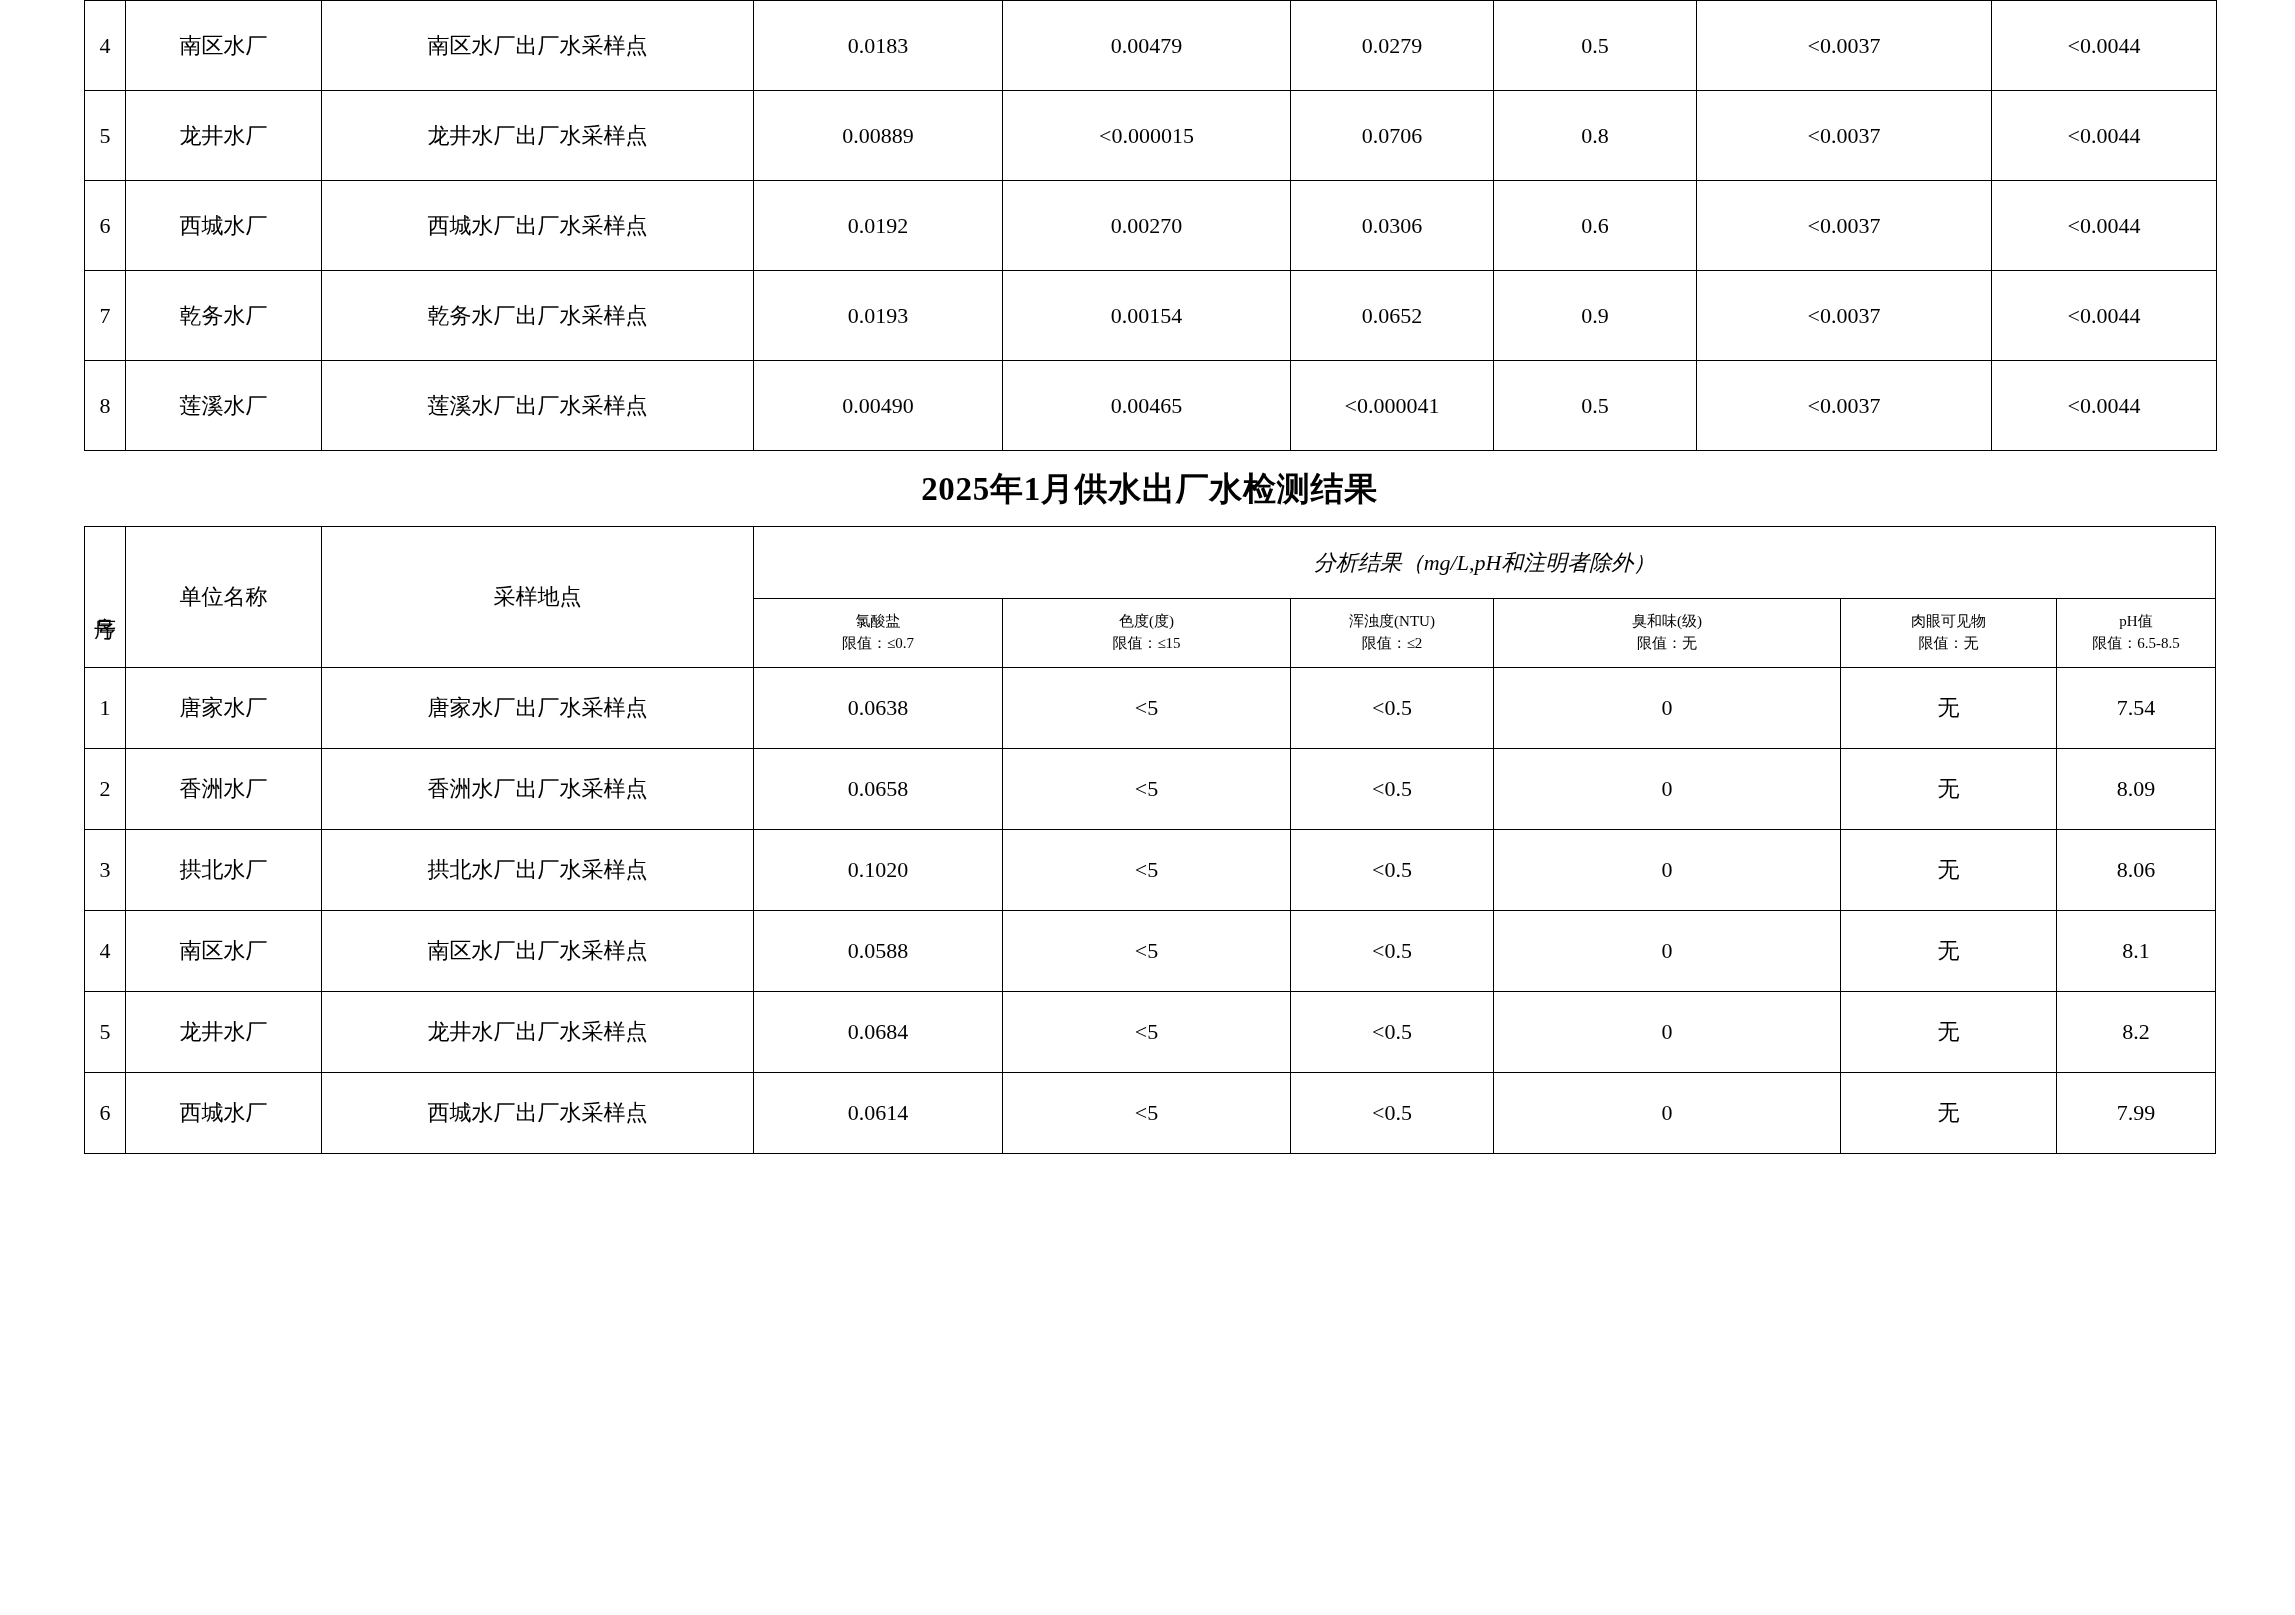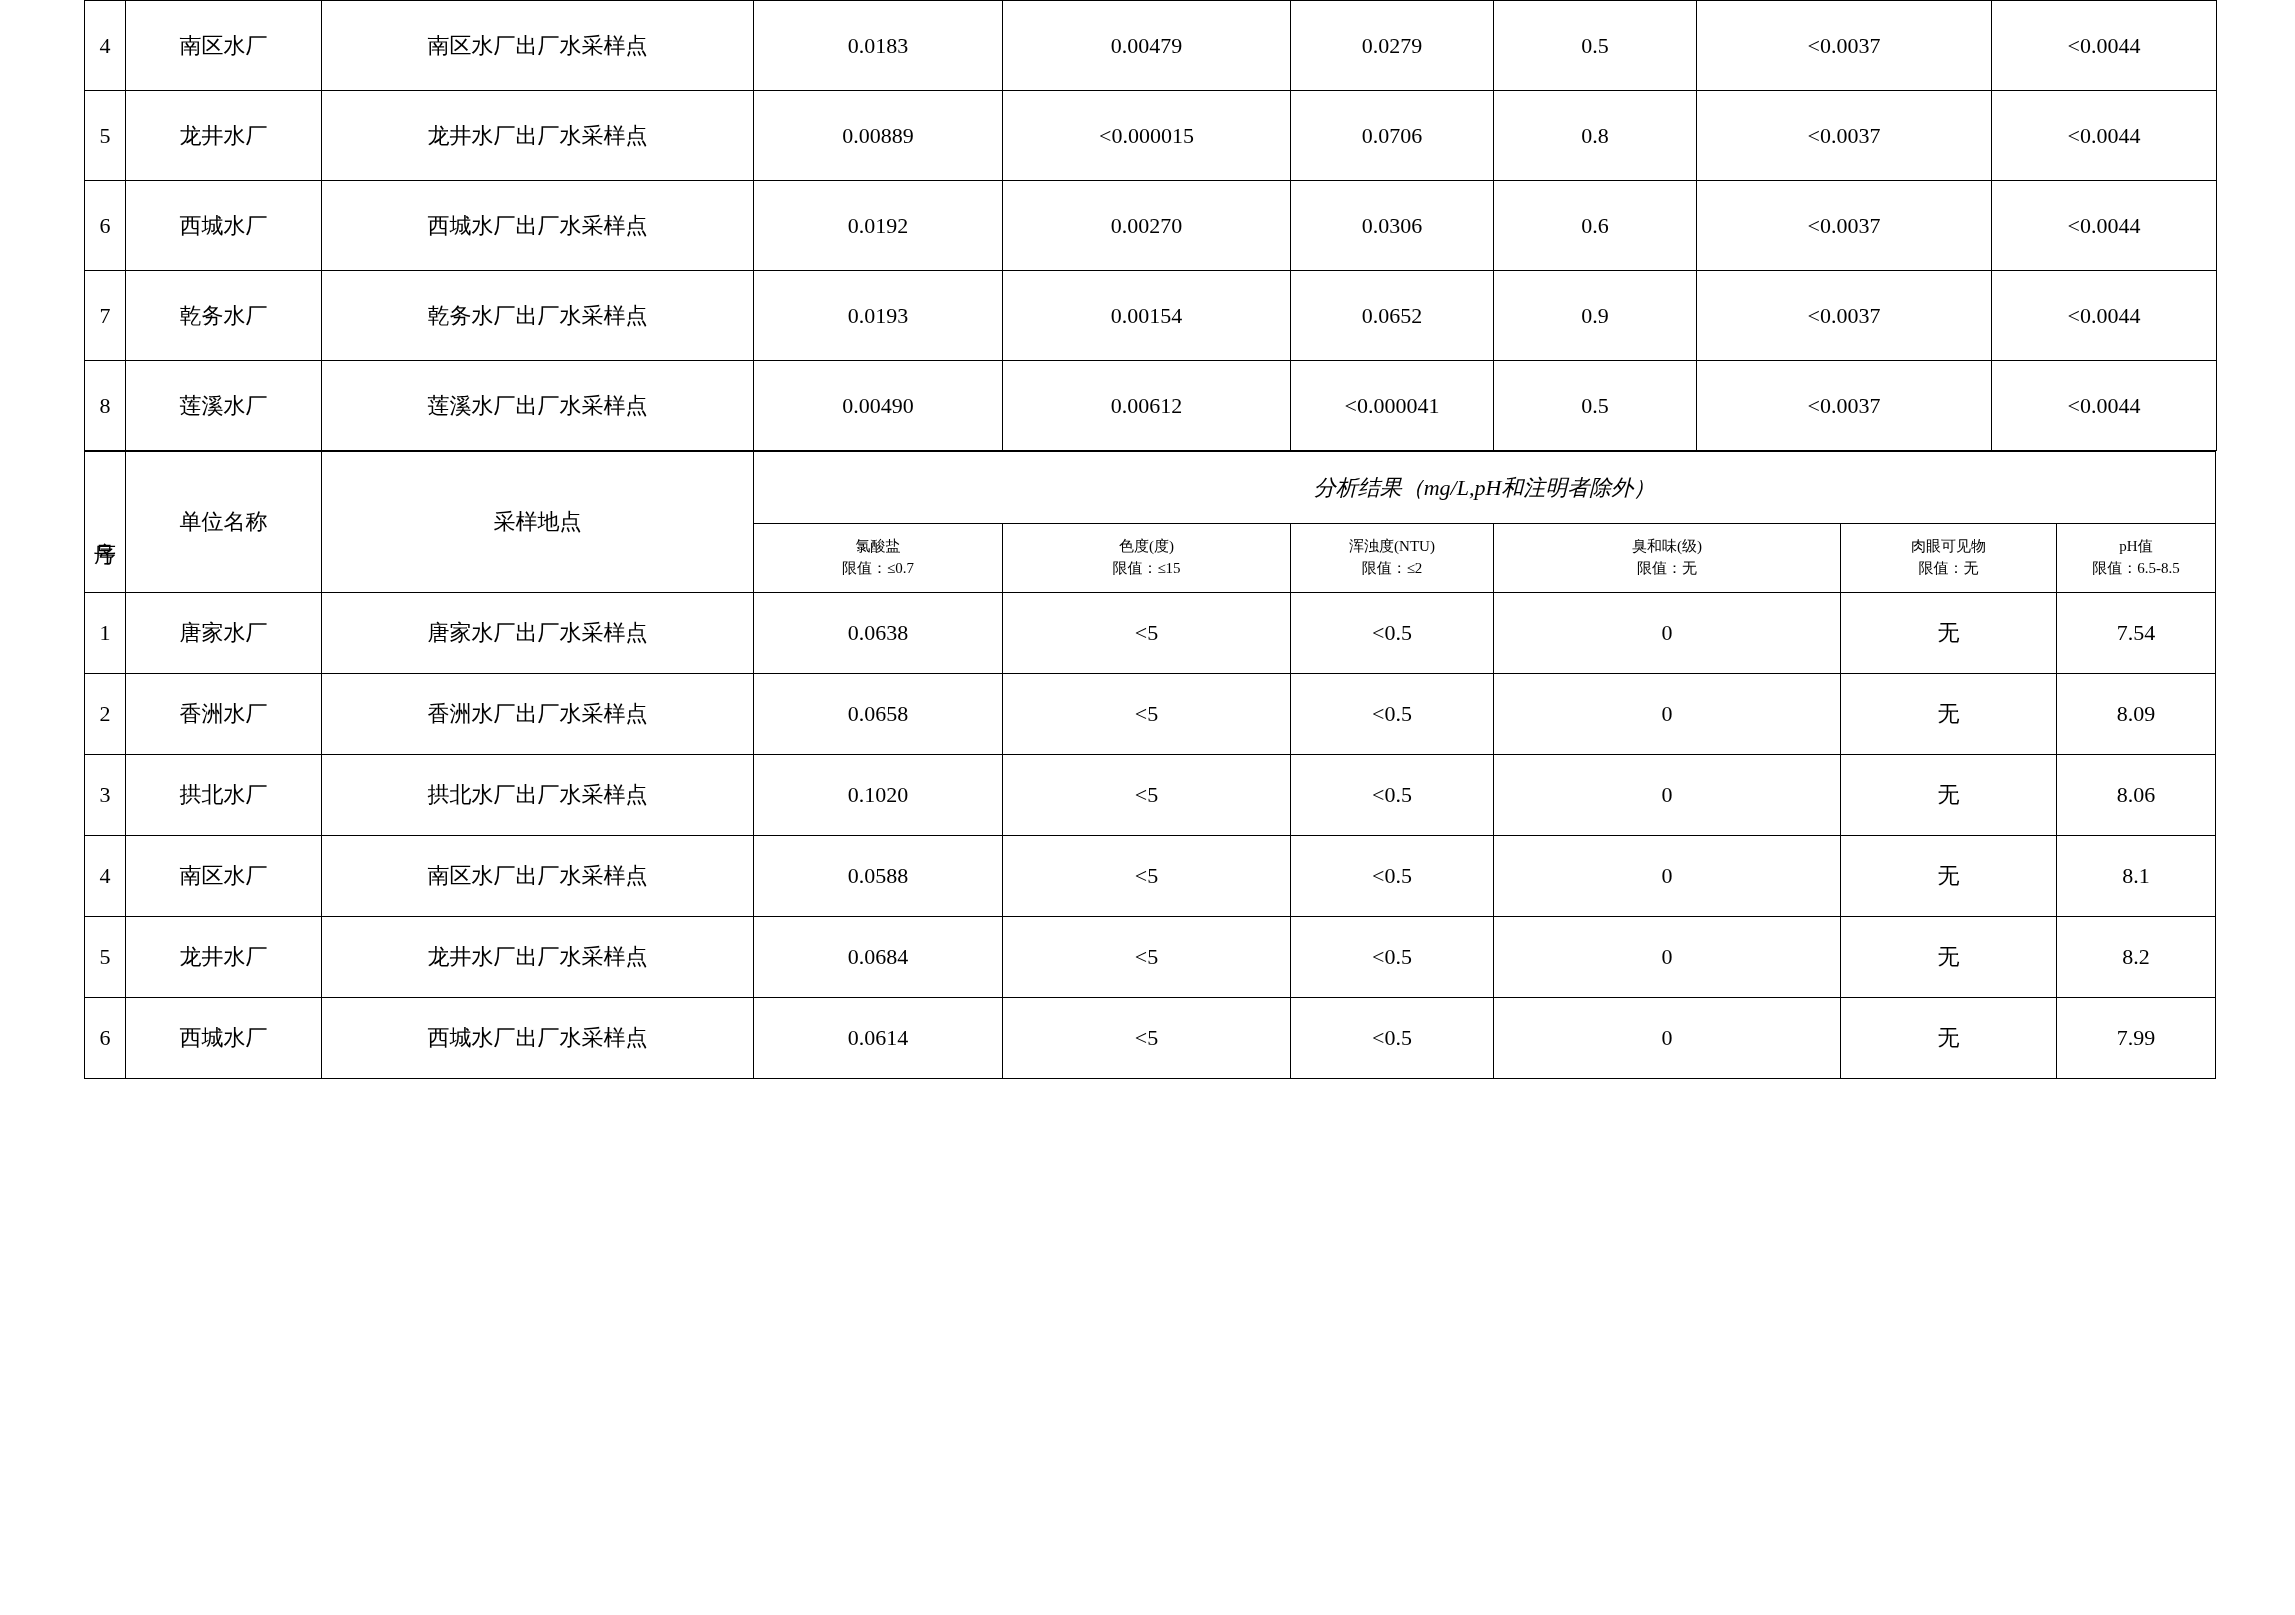--- a/index.html
+++ b/index.html
@@ -164,30 +164,31 @@
           <td>0.0652</td>
           <td>0.9</td>
           <td>&lt;0.0037</td>
           <td>&lt;0.0044</td>
         </tr>
         <tr>
           <td>8</td>
           <td>莲溪水厂</td>
           <td>莲溪水厂出厂水采样点</td>
           <td>0.00490</td>
-          <td>0.00612</td>
+          <td>0.00465</td>
           <td>&lt;0.000041</td>
           <td>0.5</td>
           <td>&lt;0.0037</td>
           <td>&lt;0.0044</td>
         </tr>
       </tbody>
     </table>
 
 
+    <div class="title">2025年1月供水出厂水检测结果</div>
 
     <table class="grid tbl-bot">
       <colgroup>
         <col class="b-seq">
           <col class="b-unit">
           <col class="b-site">
         <col class="b-c1">
           <col class="b-c2">
           <col class="b-c3">
         <col class="b-c4">

